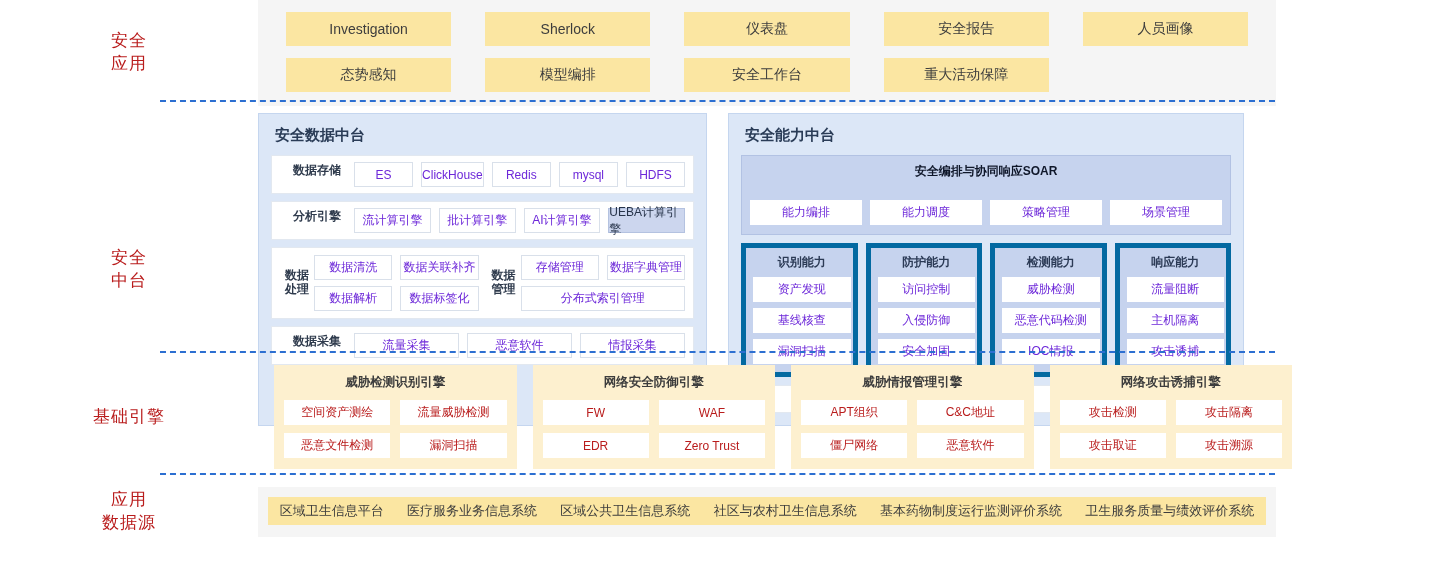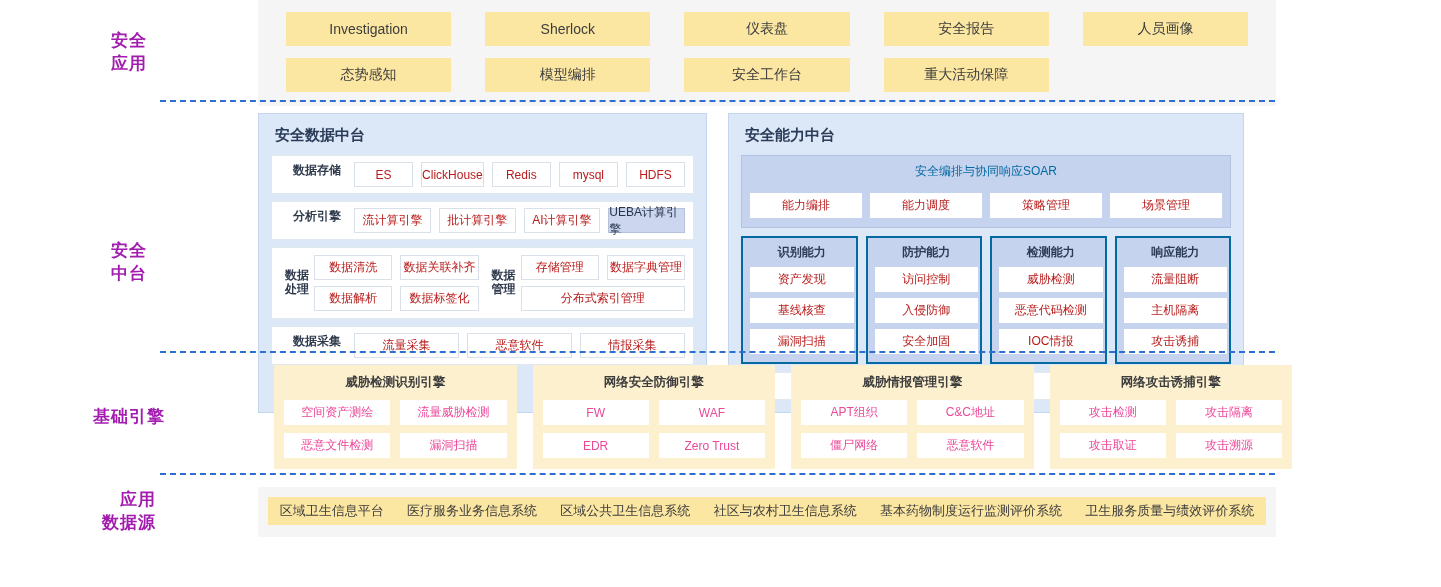--- a/index.html
+++ b/index.html
@@ -28,24 +28,24 @@
     position: absolute;
     left: 0;
     width: 1441px;
   }
   .row-label {
     width: 258px;
     flex: 0 0 258px;
     display: flex;
     align-items: center;
     justify-content: center;
-    text-align: right;
+    text-align: center;
     font-size: 17px;
-    font-weight: bold;
-    color: #a21caf;
+    font-weight: normal;
+    color: #b91c1c;
     line-height: 1.35;
     letter-spacing: 1px;
   }
   .row-body {
     flex: 1 1 auto;
     position: relative;
   }
 
   
   .dashed {
@@ -119,21 +119,21 @@
   .strip-items {
     display: flex;
     flex: 1 1 auto;
     gap: 8px;
   }
   .chip {
     flex: 1 1 0;
     border: 1px solid #d9e0ea;
     background: #fff;
     font-size: 12px;
-    color: #b91c1c;
+    color: #6d28d9;
     height: 25px;
     display: flex;
     align-items: center;
     justify-content: center;
     box-sizing: border-box;
   }
   .chip.active {
     background: #ccd6ee;
     border-color: #b4c2e0;
     color: #27344a;
@@ -177,40 +177,40 @@
   
   .soar {
     background: #c6d3ee;
     border: 1px solid #b2c2e3;
     padding: 7px 8px 9px 8px;
     margin-bottom: 8px;
     box-sizing: border-box;
   }
   .soar-title {
     font-size: 12px;
-    font-weight: normal;
-    color: #0369a1;
+    font-weight: bold;
+    color: #0f172a;
     text-align: center;
-    margin-bottom: 13px;
+    margin-bottom: 20px;
   }
   .soar-row {
     display: flex;
     gap: 8px;
   }
   .soar-row .chip { border-color: #ffffff; }
 
   .cap-cols {
     display: flex;
     gap: 8px;
     margin-bottom: 8px;
   }
   .cap-col {
     flex: 1 1 0;
     background: #c6d3ee;
-    border: 2px solid #0369a1;
+    border: 5px solid #0369a1;
     box-sizing: border-box;
     padding: 6px 2px 8px 7px;
   }
   .cap-col-title {
     font-size: 12px;
     font-weight: bold;
     color: #2b3a55;
     text-align: center;
     margin-bottom: 6px;
   }
@@ -257,21 +257,21 @@
     grid-template-columns: 1fr 1fr;
     gap: 8px 10px;
   }
   .eng-cell {
     background: #ffffff;
     height: 25px;
     display: flex;
     align-items: center;
     justify-content: center;
     font-size: 12px;
-    color: #ec4899;
+    color: #b91c1c;
   }
 
   
   .src-panel {
     background: #f5f5f5;
     padding: 10px 10px 12px 10px;
     box-sizing: border-box;
     width: 1018px;
   }
   .src-row {

